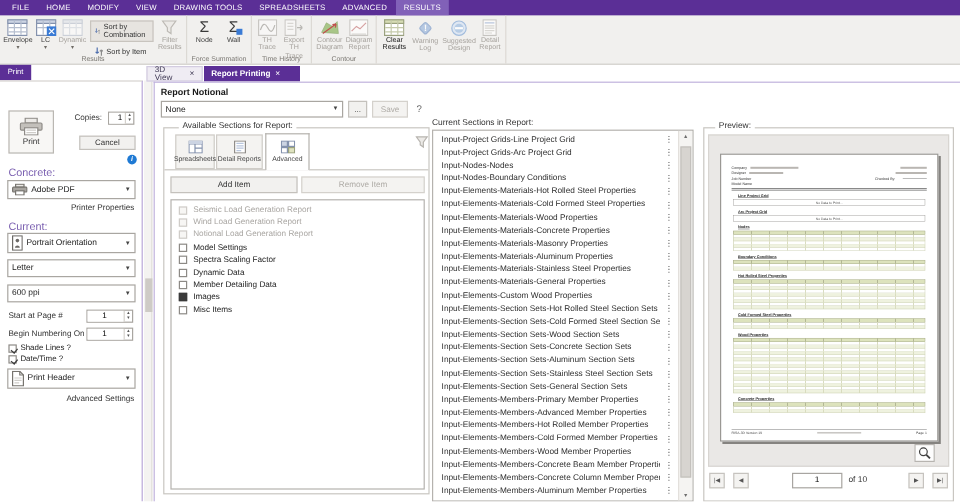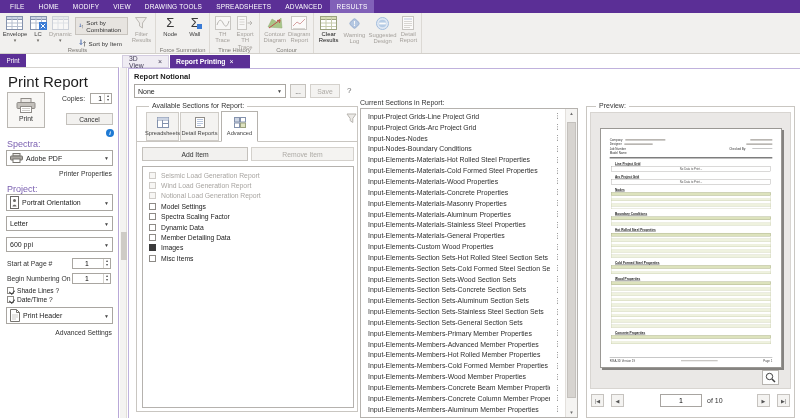--- a/index.html
+++ b/index.html
@@ -264,49 +264,48 @@
           <path d="M2 5.5h8M2 7.5h8M2 9.5h8M2 11.5h6" stroke="#d8d6d2"></path>
         </svg>
       <span class="rlbl">Detail Report</span>
     </div>
   </div>
   <div style="flex:1"></div>
 </div>
 
 <div class="print-tab">Print</div>
 <div class="leftpanel">
-  <div class="lp-title">Print Report</div>
   <div class="print-btn">
     <svg width="20" height="15" viewBox="0 0 20 15">
         <rect x="5" y="0.5" width="10" height="4" fill="#eceae7" stroke="#8f8c88"></rect>
         <rect x="1" y="4.5" width="18" height="6" rx="1" fill="#c3c0bb" stroke="#8f8c88"></rect>
         <rect x="4.5" y="8.5" width="11" height="6" fill="#fff" stroke="#8f8c88"></rect>
         <path d="M6 10.5h8M6 12.5h8" stroke="#cfcdc9"></path>
       </svg>
     <span>Print</span>
   </div>
   <span class="copies-label">Copies:</span>
   <div class="spinbox copies-spin">
     <input readonly="" value="1" style="">
     <span class="spin-arrows">▲<br>▼</span>
   </div>
   <div class="cancel-btn">Cancel</div>
   <span class="info-dot">i</span>
-  <span class="lp-sec-label" style="top:71px">Spectra:</span>
+  <span class="lp-sec-label" style="top:71px">Concrete:</span>
   <div class="combo" style="left:6px;top:82px;width:107px;height:16px">
     <svg width="13" height="10" viewBox="0 0 13 10">
         <rect x="3" y="0.5" width="7" height="2.5" fill="#eceae7" stroke="#77746f"></rect>
         <rect x="0.5" y="3" width="12" height="4" rx="0.8" fill="#a8a5a0" stroke="#77746f"></rect>
         <rect x="3" y="6" width="7" height="3.5" fill="#fff" stroke="#77746f"></rect>
       </svg>
     <span>Adobe PDF</span>
       <span class="dd">▼</span>
   </div>
   <span class="lp-link" style="top:102px">Printer Properties</span>
-  <span class="lp-sec-label" style="top:116px">Project:</span>
+  <span class="lp-sec-label" style="top:116px">Current:</span>
   <div class="combo" style="left:6px;top:126px;width:107px;height:17px">
     <svg width="9" height="13" viewBox="0 0 9 13">
         <rect x="0.5" y="0.5" width="8" height="12" fill="#fff" stroke="#6b6966"></rect>
         <circle cx="4.5" cy="4.5" r="1.5" fill="#6b6966"></circle>
         <path d="M2.5 10.5c0-2.5 4-2.5 4 0z" fill="#6b6966"></path>
       </svg>
     <span>Portrait Orientation</span>
       <span class="dd">▼</span>
   </div>
   <div class="combo" style="left:6px;top:148px;width:107px;height:15px">

